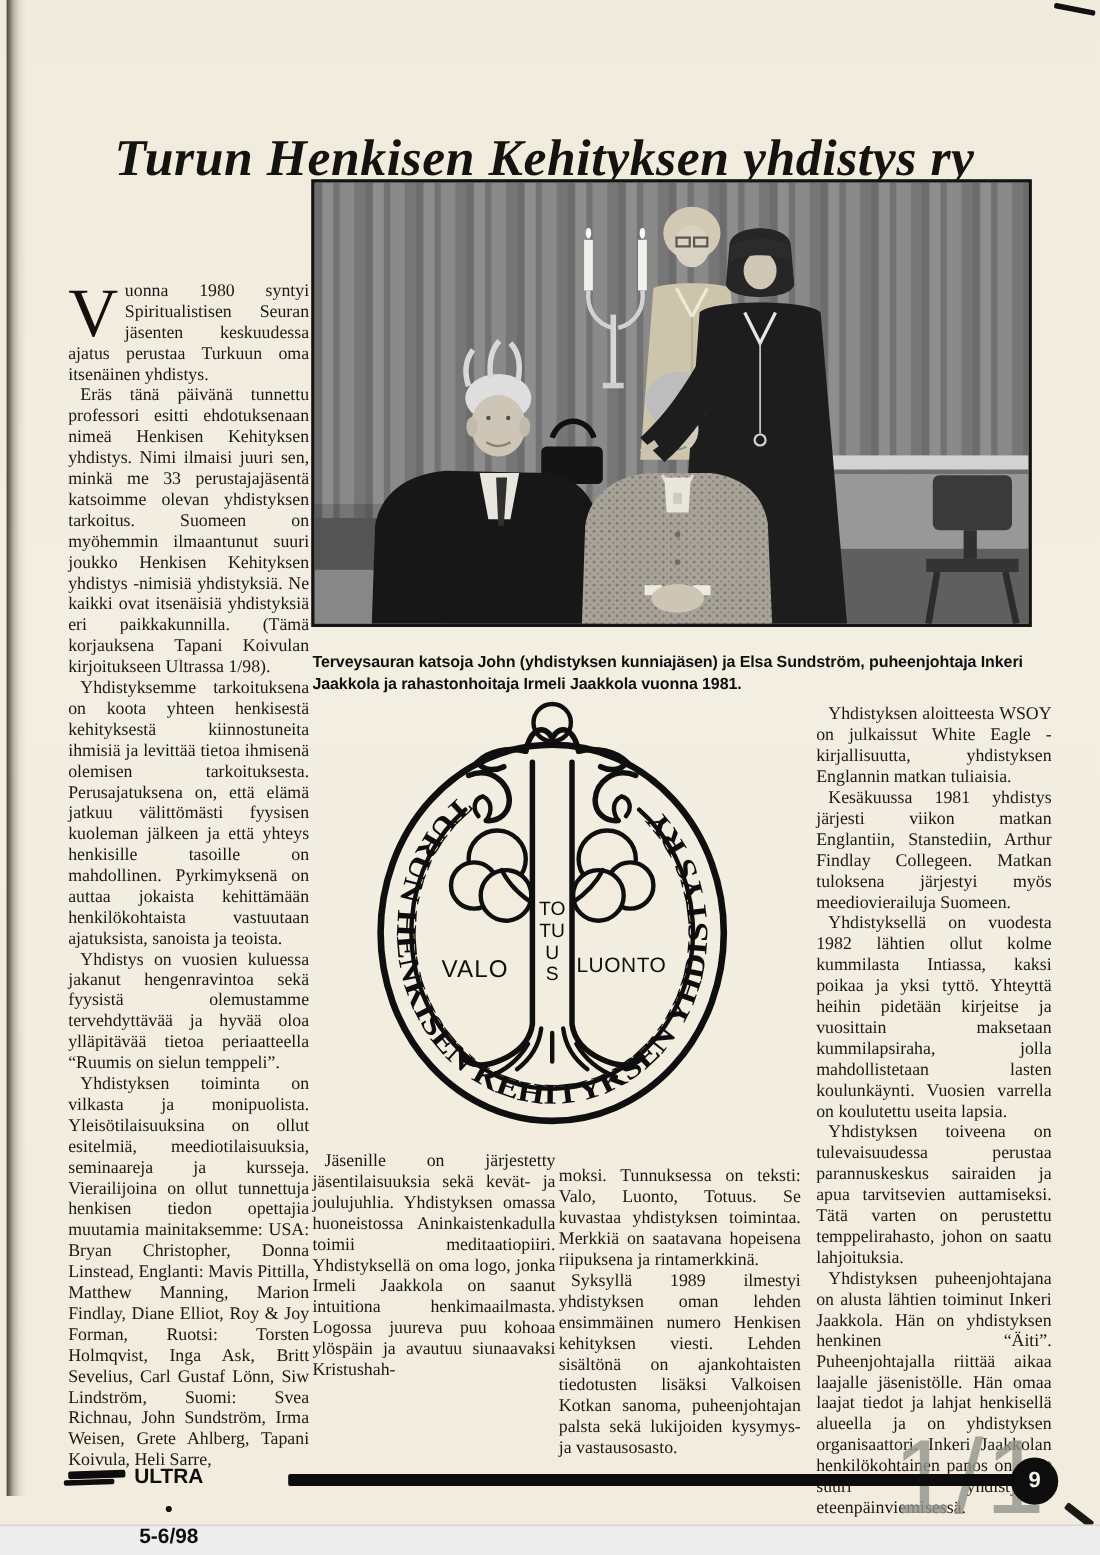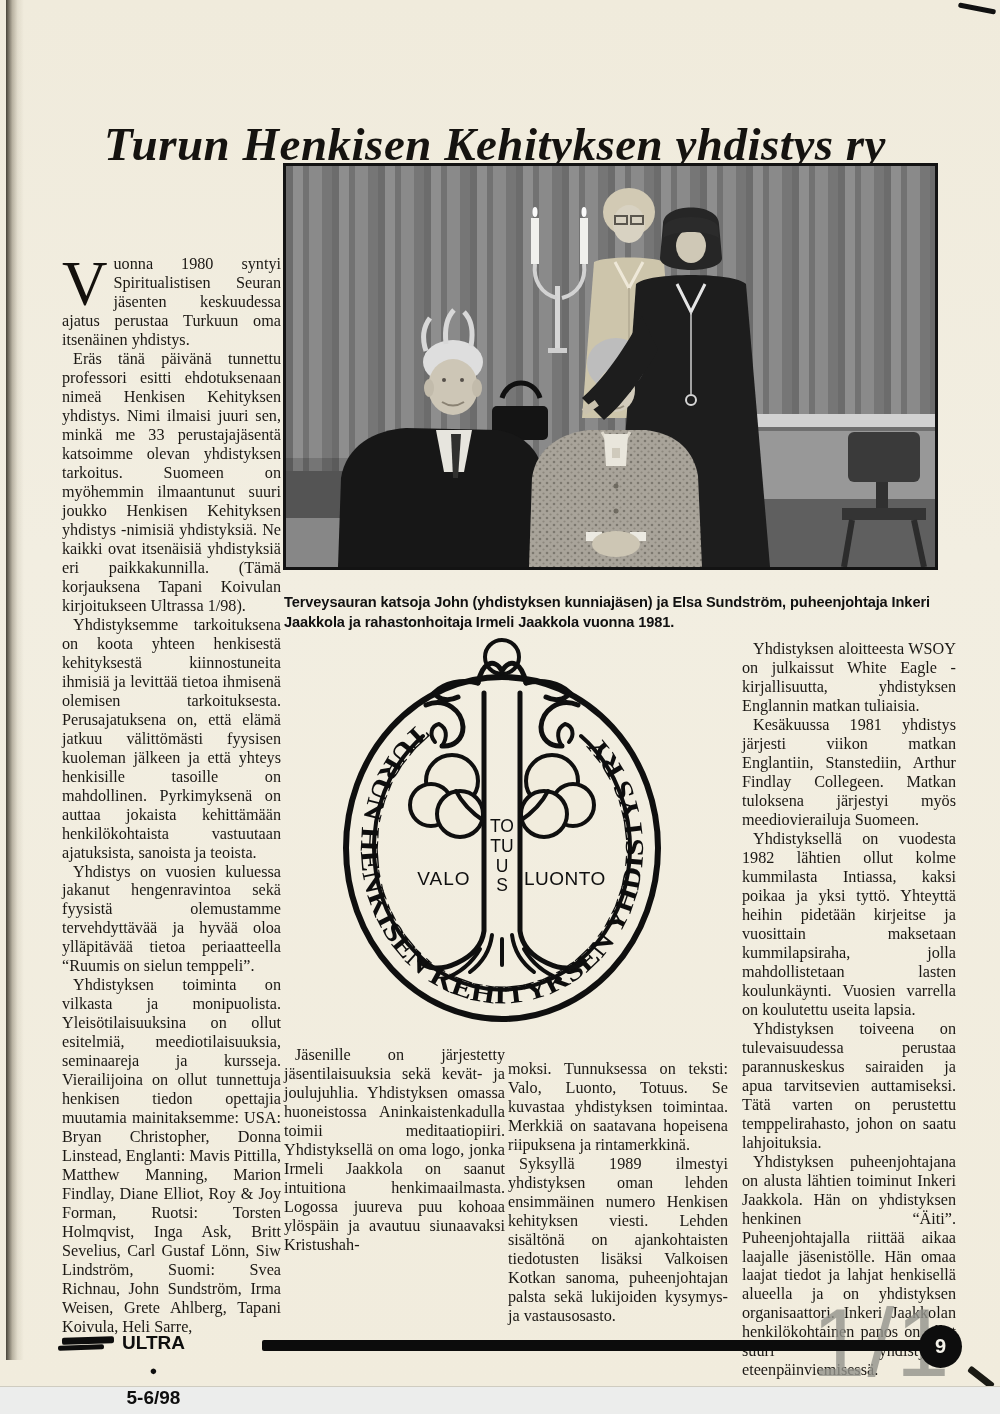--- a/index.html
+++ b/index.html
@@ -71,21 +71,21 @@
     float:left;font-size:63px;line-height:.82;font-weight:normal;
     padding:4px 6px 0 0;color:#14110d;
   }
   
   .logo{position:absolute;left:332px;top:631px;width:340px;height:404px;}
   .logo svg{position:absolute;left:0;top:0;width:340px;height:404px;}
   .logo-word{
     position:absolute;font-family:"Liberation Sans","DejaVu Sans",sans-serif;
     font-weight:normal;color:#0f0f0f;text-align:center;
   }
-  .logo-word.valo{left:80px;top:237px;width:64px;font-size:19px;letter-spacing:1px;}
+  .logo-word.valo{left:68px;top:237px;width:64px;font-size:22px;letter-spacing:1px;}
   .logo-word.luonto{left:192px;top:237px;width:72px;font-size:19px;letter-spacing:.5px;}
   .logo-word.totuus{
     left:158px;top:186px;width:24px;font-size:17.5px;line-height:1.13;
     word-break:break-all;letter-spacing:0;
   }
   
   .watermark{
     position:absolute;left:812px;top:1288px;
     font-family:"Liberation Sans","DejaVu Sans",sans-serif;
     font-size:96px;font-weight:400;color:rgba(148,147,140,.8);

